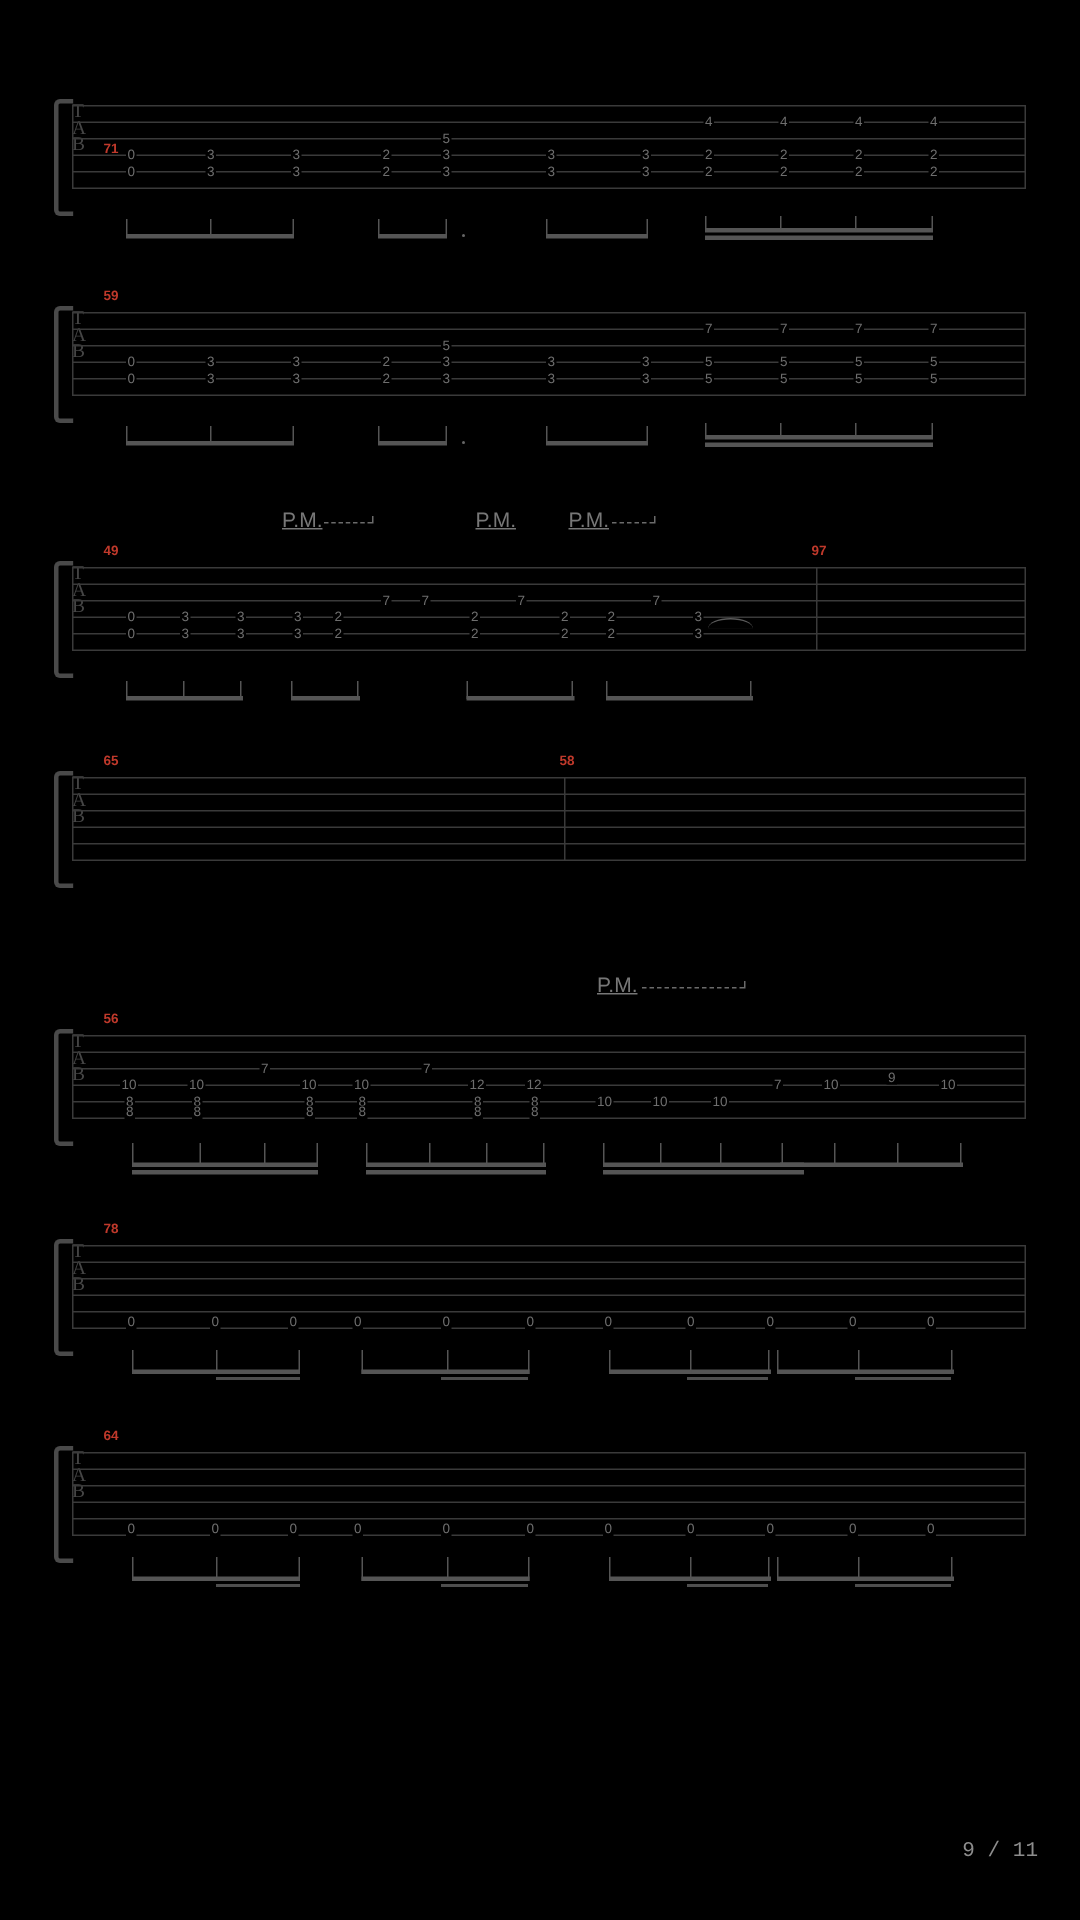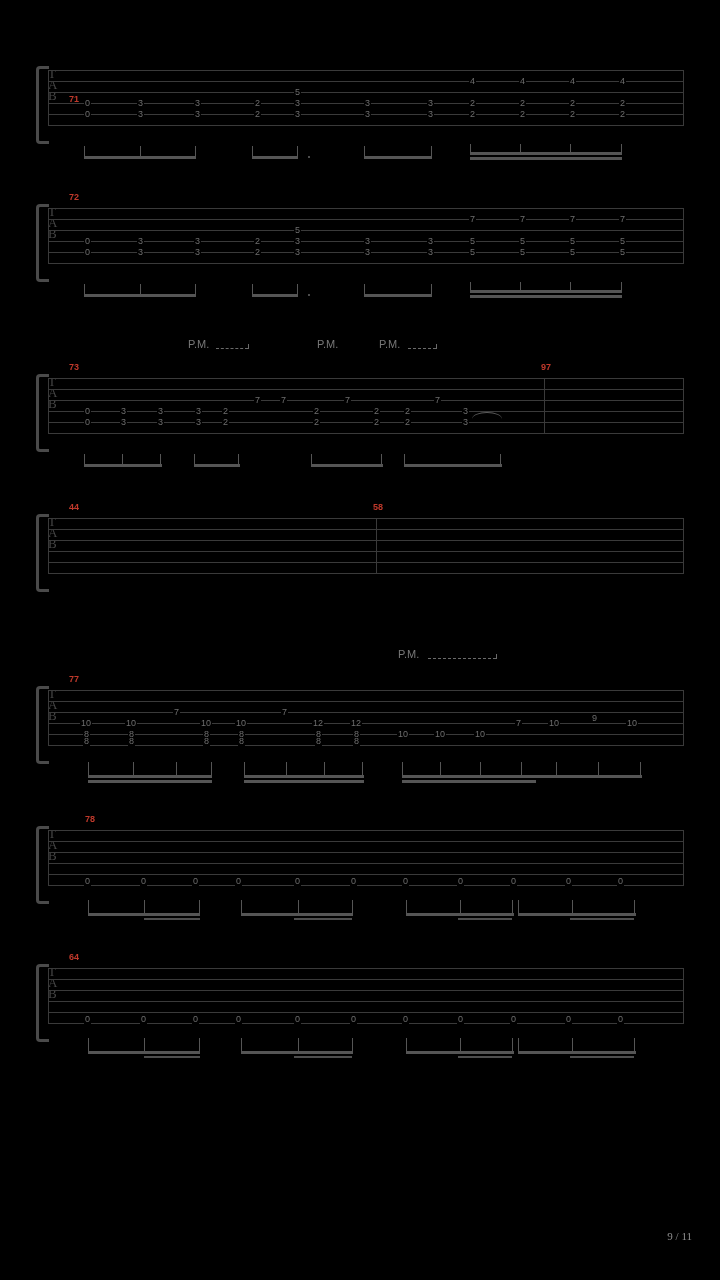--- a/index.html
+++ b/index.html
@@ -119,23 +119,24 @@
   .dot {
     position: absolute;
     width: 2px; height: 2px;
     background: #666;
     border-radius: 50%;
   }
   
   .pm {
     position: absolute;
     color: #777777;
-    font-size: 11px;
+    font-size: 14px;
     font-family: "Liberation Sans", sans-serif;
     white-space: nowrap;
+    text-decoration: underline;
   }
   .pmline {
     position: absolute;
     border-top: 1px dashed #6a6a6a;
     height: 0;
   }
   .pmend {
     position: absolute;
     width: 1px;
     height: 5px;
@@ -147,22 +148,22 @@
     border-top: 1px solid #5c5c5c;
     border-radius: 50%/100% 100% 0 0;
     height: 6px;
   }
   
   .footer {
     position: absolute;
     right: 28px;
     bottom: 38px;
     color: #8d8d8d;
-    font-size: 11px;
-    font-family: Liberation Serif, serif;
+    font-size: 14px;
+    font-family: Liberation Mono, monospace;
   }
 </style>
 </head>
 <body>
 
 <div class="page">
 
   <div class="system" style="top:70px;">
     <div class="brace"></div>
     <div class="tabword">
@@ -239,21 +240,21 @@
     <div class="staff">
       <div class="line l0"></div>
         <div class="line l1"></div>
         <div class="line l2"></div>
       <div class="line l3"></div>
         <div class="line l4"></div>
         <div class="line l5"></div>
       <div class="barline" style="left:0px;"></div>
       <div class="barline" style="left:635px;"></div>
     </div>
-    <div class="measnum" style="left:33px; top:-16px;">72</div>
+    <div class="measnum" style="left:33px; top:-16px;">59</div>
 
     <div class="fret" style="left:48px; top:40px;">0</div>
     <div class="fret" style="left:48px; top:29px;">0</div>
     <div class="fret" style="left:101px; top:40px;">3</div>
     <div class="fret" style="left:101px; top:29px;">3</div>
     <div class="fret" style="left:158px; top:40px;">3</div>
     <div class="fret" style="left:158px; top:29px;">3</div>
     <div class="fret" style="left:218px; top:40px;">2</div>
     <div class="fret" style="left:218px; top:29px;">2</div>
     <div class="fret" style="left:258px; top:18px;">5</div>
@@ -306,21 +307,21 @@
       <div class="line l0"></div>
         <div class="line l1"></div>
         <div class="line l2"></div>
       <div class="line l3"></div>
         <div class="line l4"></div>
         <div class="line l5"></div>
       <div class="barline" style="left:0px;"></div>
       <div class="barline" style="left:496px;"></div>
       <div class="barline" style="left:635px;"></div>
     </div>
-    <div class="measnum" style="left:33px; top:-16px;">73</div>
+    <div class="measnum" style="left:33px; top:-16px;">49</div>
     <div class="measnum" style="left:505px; top:-16px;">97</div>
 
     <div class="pm" style="left:152px; top:-40px;">P.M.</div>
     <div class="pmline" style="left:180px; top:-30px; width:32px;"></div>
     <div class="pmend" style="left:212px; top:-34px;"></div>
     <div class="pm" style="left:281px; top:-40px;">P.M.</div>
     <div class="pm" style="left:343px; top:-40px;">P.M.</div>
     <div class="pmline" style="left:372px; top:-30px; width:28px;"></div>
     <div class="pmend" style="left:400px; top:-34px;"></div>
 
@@ -375,42 +376,42 @@
       <div class="line l0"></div>
         <div class="line l1"></div>
         <div class="line l2"></div>
       <div class="line l3"></div>
         <div class="line l4"></div>
         <div class="line l5"></div>
       <div class="barline" style="left:0px;"></div>
       <div class="barline" style="left:328px;"></div>
       <div class="barline" style="left:635px;"></div>
     </div>
-    <div class="measnum" style="left:33px; top:-16px;">44</div>
+    <div class="measnum" style="left:33px; top:-16px;">65</div>
     <div class="measnum" style="left:337px; top:-16px;">58</div>
   </div>
 
   <div class="system" style="top:690px;">
     <div class="brace"></div>
     <div class="tabword">
       <span>T</span>
       <span>A</span>
       <span>B</span>
     </div>
     <div class="staff">
       <div class="line l0"></div>
         <div class="line l1"></div>
         <div class="line l2"></div>
       <div class="line l3"></div>
         <div class="line l4"></div>
         <div class="line l5"></div>
       <div class="barline" style="left:0px;"></div>
       <div class="barline" style="left:635px;"></div>
     </div>
-    <div class="measnum" style="left:33px; top:-16px;">77</div>
+    <div class="measnum" style="left:33px; top:-16px;">56</div>
 
     <div class="pm" style="left:362px; top:-42px;">P.M.</div>
     <div class="pmline" style="left:392px; top:-32px; width:68px;"></div>
     <div class="pmend" style="left:460px; top:-36px;"></div>
 
     <div class="fret" style="left:44px; top:29px;">10</div>
     <div class="fret" style="left:47px; top:40px;">8</div>
     <div class="fret" style="left:47px; top:47px;">8</div>
     <div class="fret" style="left:89px; top:29px;">10</div>
     <div class="fret" style="left:92px; top:40px;">8</div>
@@ -471,21 +472,21 @@
     <div class="staff">
       <div class="line l0"></div>
         <div class="line l1"></div>
         <div class="line l2"></div>
       <div class="line l3"></div>
         <div class="line l4"></div>
         <div class="line l5"></div>
       <div class="barline" style="left:0px;"></div>
       <div class="barline" style="left:635px;"></div>
     </div>
-    <div class="measnum" style="left:33px; top:-16px;margin-left:16px;">78</div>
+    <div class="measnum" style="left:33px; top:-16px;">78</div>
 
     <div class="fret" style="left:48px; top:47px;">0</div>
     <div class="fret" style="left:104px; top:47px;">0</div>
     <div class="fret" style="left:156px; top:47px;">0</div>
     <div class="fret" style="left:199px; top:47px;">0</div>
     <div class="fret" style="left:258px; top:47px;">0</div>
     <div class="fret" style="left:314px; top:47px;">0</div>
     <div class="fret" style="left:366px; top:47px;">0</div>
     <div class="fret" style="left:421px; top:47px;">0</div>
     <div class="fret" style="left:474px; top:47px;">0</div>

